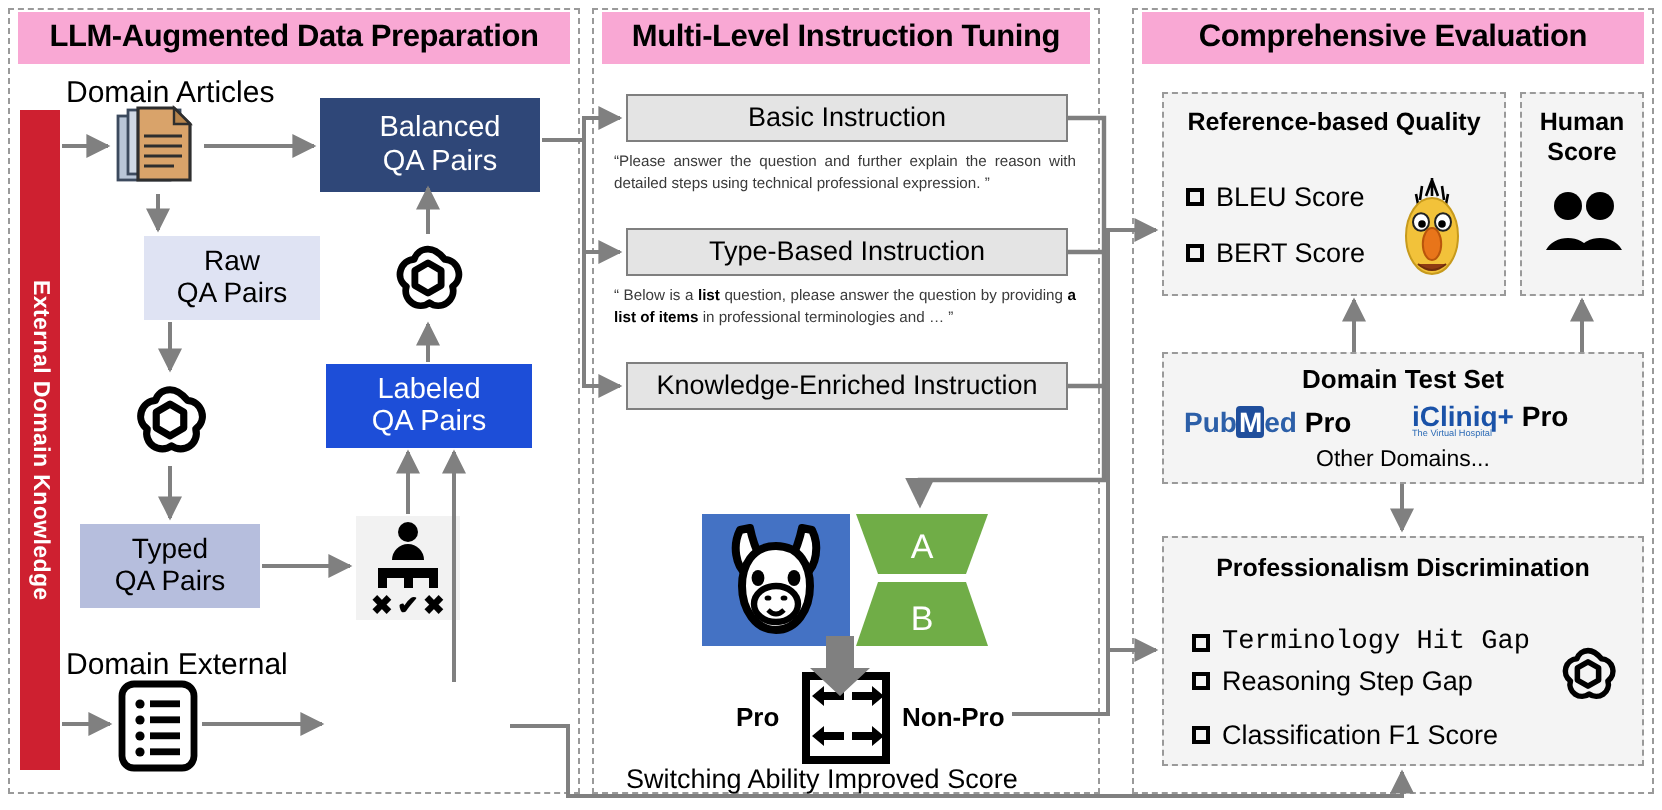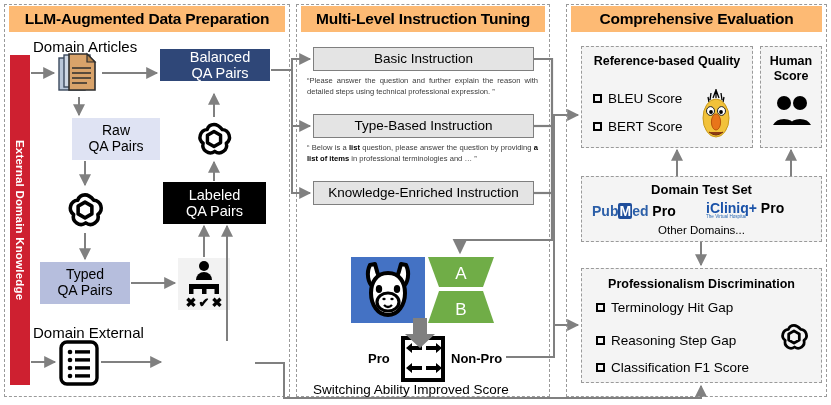--- a/index.html
+++ b/index.html
@@ -13,21 +13,21 @@
   }
   #root { position:absolute; left:0; top:0; width:831px; height:405px; }
 
   .panel {
     position:absolute;
     border: 1.5px dashed #9a9a9a;
     background: transparent;
   }
   .panel-header {
     position:absolute;
-    background: #fdba74;
+    background: #f9a8d4;
     text-align:center;
     font-weight:bold;
     color:#000;
     display:flex; align-items:center; justify-content:center;
     letter-spacing:-0.2px;
   }
 
   
   #red-bar {
     position:absolute;
@@ -42,21 +42,21 @@
   }
 
   .box {
     position:absolute;
     display:flex; flex-direction:column;
     align-items:center; justify-content:center;
     text-align:center;
     line-height:1.12;
   }
   .box-navy { background:#2f4778; color:#ffffff; font-size:14.5px; }
-  .box-blue { background:#000000; color:#ffffff; font-size:14.5px; }
+  .box-blue { background:#1d4ed8; color:#ffffff; font-size:14.5px; }
   .box-lav  { background:#dfe3f3; color:#000000; font-size:14px; }
   .box-lav2 { background:#b6bedd; color:#000000; font-size:14px; }
   .box-gray { background:#d9d9d9; color:#000; font-size:14px; border:1.2px solid #808080; }
   .box-instr{ background:#e4e4e4; color:#000; font-size:13.5px; border:1.4px solid #7f7f7f; }
 
   .plain-label {
     position:absolute; color:#000; font-size:14px; white-space:nowrap;
   }
   .para {
     position:absolute; font-size:7.6px; color:#3a3a3a;
@@ -127,21 +127,21 @@
       <path d="M30 2 v8 h8 z" fill="#b8854c" stroke="#2e2e2e" stroke-width="1.2"></path>
       <g stroke="#2e2e2e" stroke-width="1.5">
         <line x1="15" y1="16" x2="34" y2="16"></line>
         <line x1="15" y1="21" x2="34" y2="21"></line>
         <line x1="15" y1="26" x2="34" y2="26"></line>
         <line x1="15" y1="31" x2="30" y2="31"></line>
       </g>
     </svg>
   </div>
 
-  <div class="box box-navy" style="left:160px; top:49px; width:110px; height:32px;padding-left:10px;">
+  <div class="box box-navy" style="left:160px; top:49px; width:110px; height:47px;padding-left:10px;">
     <span>Balanced</span>
     <span>QA Pairs</span>
   </div>
 
   <div class="box box-lav" style="left:42px; top:118px; width:88px; height:42px;margin-left:30px;">
     <span>Raw</span>
     <span>QA Pairs</span>
   </div>
 
   <div class="icon-wrap" style="left:63px; top:188px; width:44px; height:44px;">
@@ -318,21 +318,21 @@
   <div class="logo-pub" style="left:706px; top:200px; font-size:14px;">
     <span style="color:#1a52a8;">iCliniq</span><span style="color:#1a52a8;">+</span>
     <span style="color:#000;">Pro</span>
     <div style="font-size:4.6px;color:#2b6ab5;font-weight:normal;margin-top:-2px;">The Virtual Hospital</div>
   </div>
 
   <div class="other-dom" style="left:581px; top:224px; width:241px; text-align:center;">Other Domains...</div>
 
   <div class="sub-panel" style="left:581px; top:268px; width:241px; height:115px;"></div>
   <div class="sub-title" style="left:581px; top:277px; width:241px;">Professionalism Discrimination</div>
-  <div class="chk-row" style="left:596px; top:300px;">
+  <div class="chk-row" style="left:596px; top:314px;font-family:Liberation Mono, monospace;">
     <span class="chk"></span>
     <span>Terminology Hit Gap</span>
   </div>
   <div class="chk-row" style="left:596px; top:333px;">
     <span class="chk"></span>
     <span>Reasoning Step Gap</span>
   </div>
   <div class="chk-row" style="left:596px; top:360px;">
     <span class="chk"></span>
     <span>Classification F1 Score</span>

